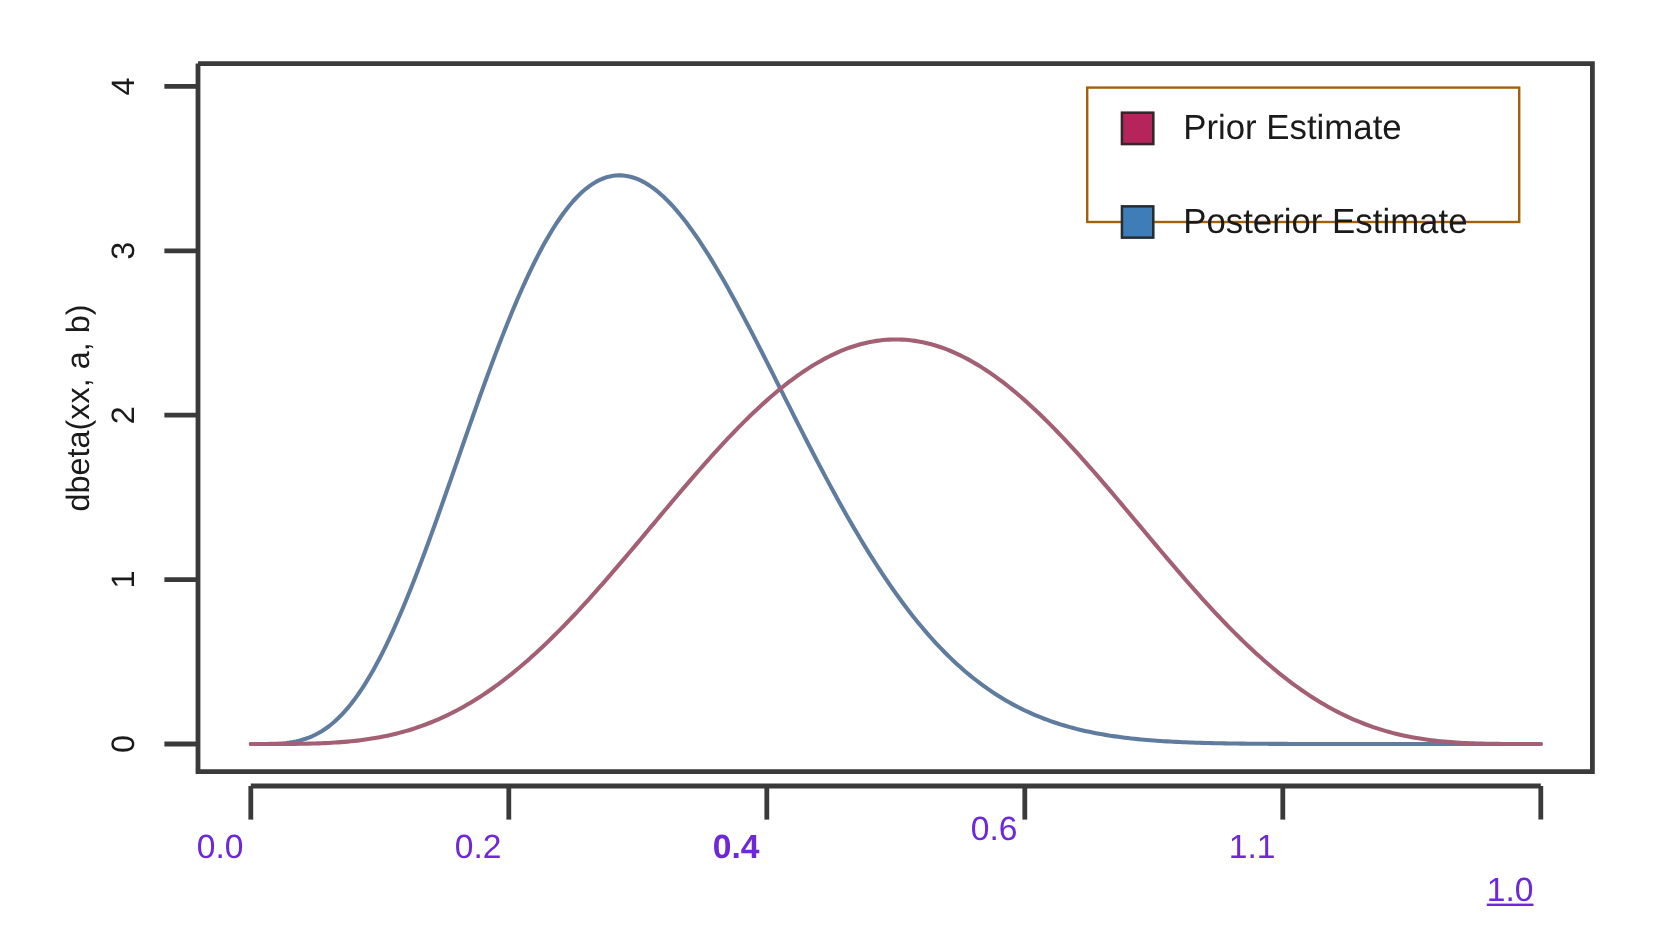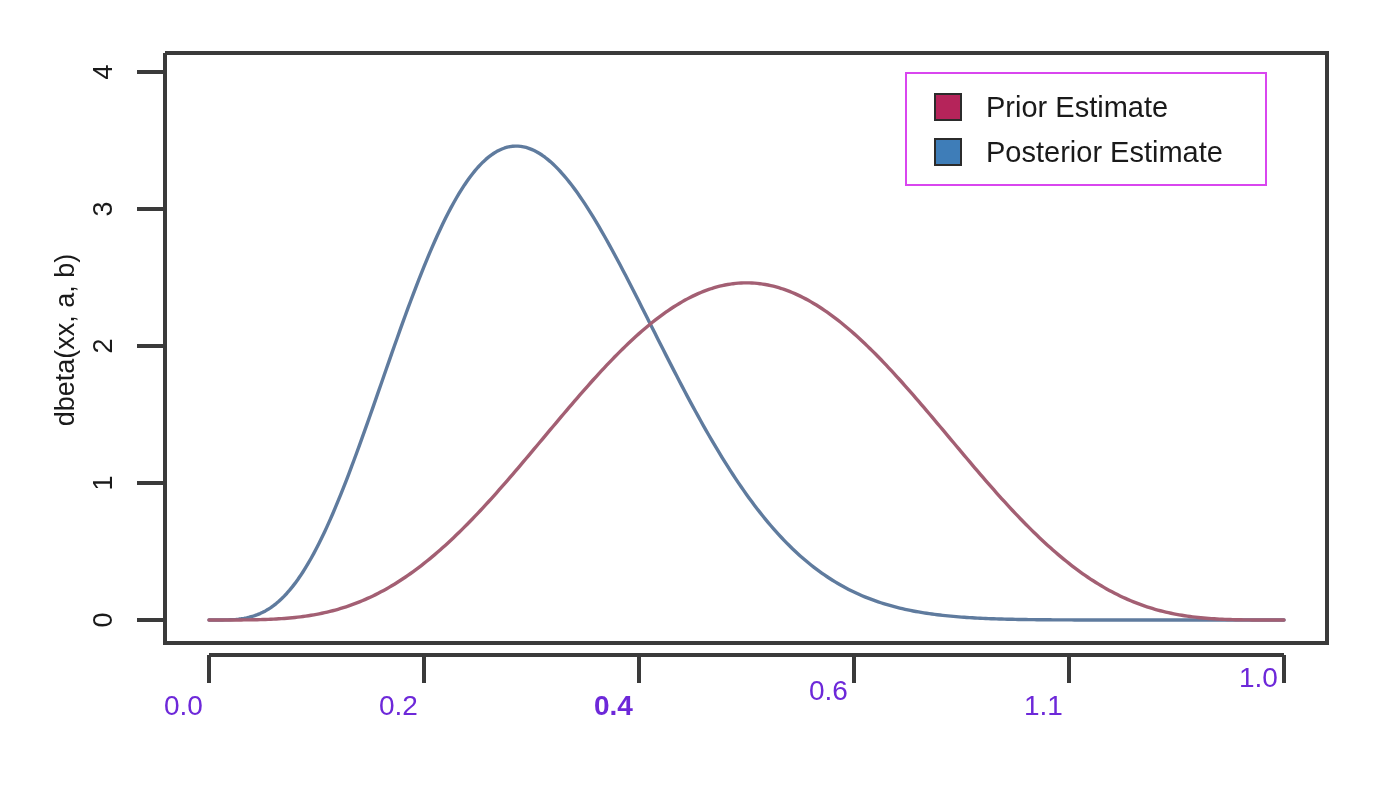--- a/index.html
+++ b/index.html
@@ -68,29 +68,30 @@
     white-space: nowrap;
   }
   
   #legend {
     position: absolute;
     left: 905px;
     top: 72px;
     width: 362px;
     height: 114px;
     background: #ffffff;
-    border: 2px solid #d946ef;
+    border: 2px solid #a16207;
     box-sizing: border-box;
     padding: 0;
   }
   .legend-row {
     display: flex;
     align-items: center;
     height: 45px;
     padding-left: 27px;
+    margin-top: 33px;
   }
   .legend-row:first-child { margin-top: 10px; }
   .legend-swatch {
     width: 28px;
     height: 28px;
     border: 2px solid #2b2b2b;
     box-sizing: border-box;
     flex: 0 0 auto;
   }
   .legend-text {
@@ -138,21 +139,21 @@
   <div class="ytick-label" style="left:80px; top:466px;">1</div>
   <div class="ytick-label" style="left:80px; top:329px;">2</div>
   <div class="ytick-label" style="left:80px; top:192px;">3</div>
   <div class="ytick-label" style="left:80px; top:55px;">4</div>
 
   <div class="xtick-label" style="left:164px;  top:688px;">0.0</div>
   <div class="xtick-label" style="left:379px;  top:688px;">0.2</div>
   <div class="xtick-label" style="left:594px;  top:688px;font-weight:bold;">0.4</div>
   <div class="xtick-label" style="left:809px;  top:673px;">0.6</div>
   <div class="xtick-label" style="left:1024px; top:688px;">1.1</div>
-  <div class="xtick-label" style="left:1239px; top:660px;">1.0</div>
+  <div class="xtick-label" style="left:1239px; top:724px;text-decoration:underline;">1.0</div>
 
   <div id="legend">
     <div class="legend-row">
       <span class="legend-swatch" id="sw-prior" style="background: rgb(181, 36, 90);"></span>
       <span class="legend-text">Prior Estimate</span>
     </div>
     <div class="legend-row">
       <span class="legend-swatch" id="sw-post" style="background: rgb(62, 125, 184);"></span>
       <span class="legend-text">Posterior Estimate</span>
     </div>

